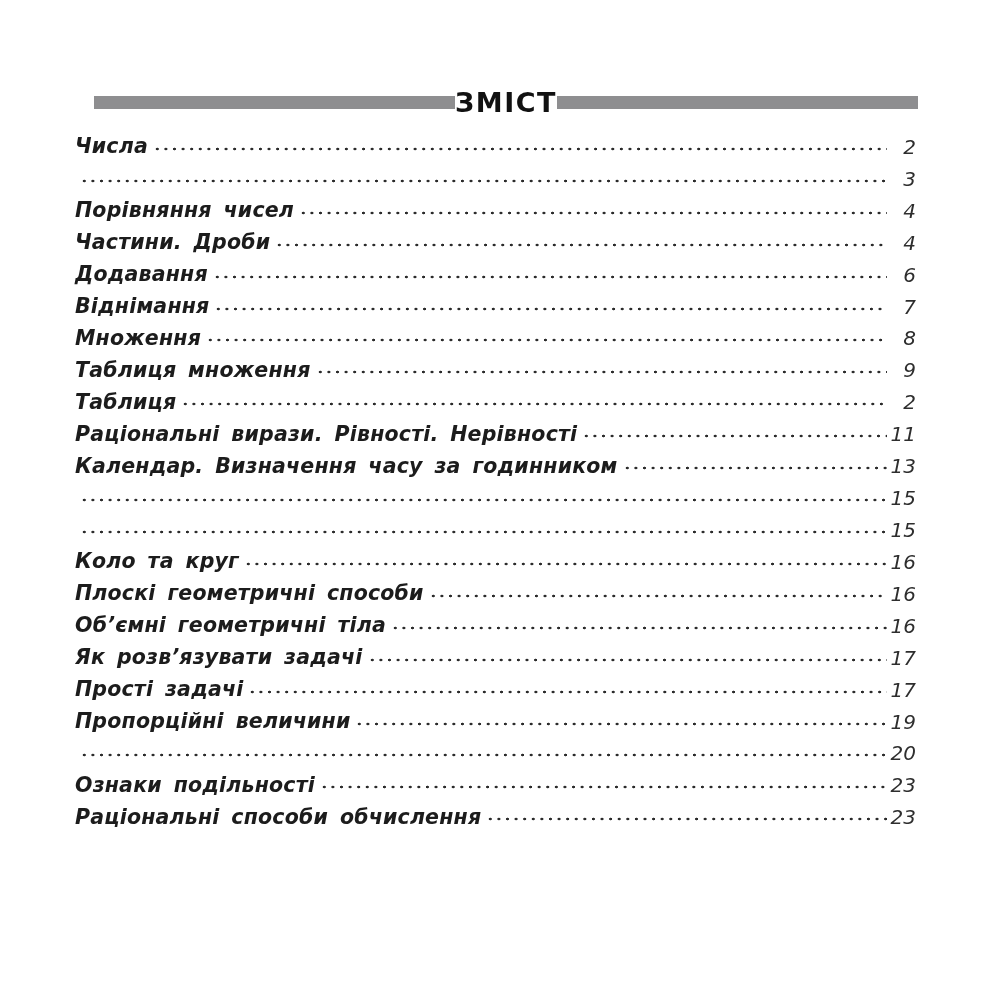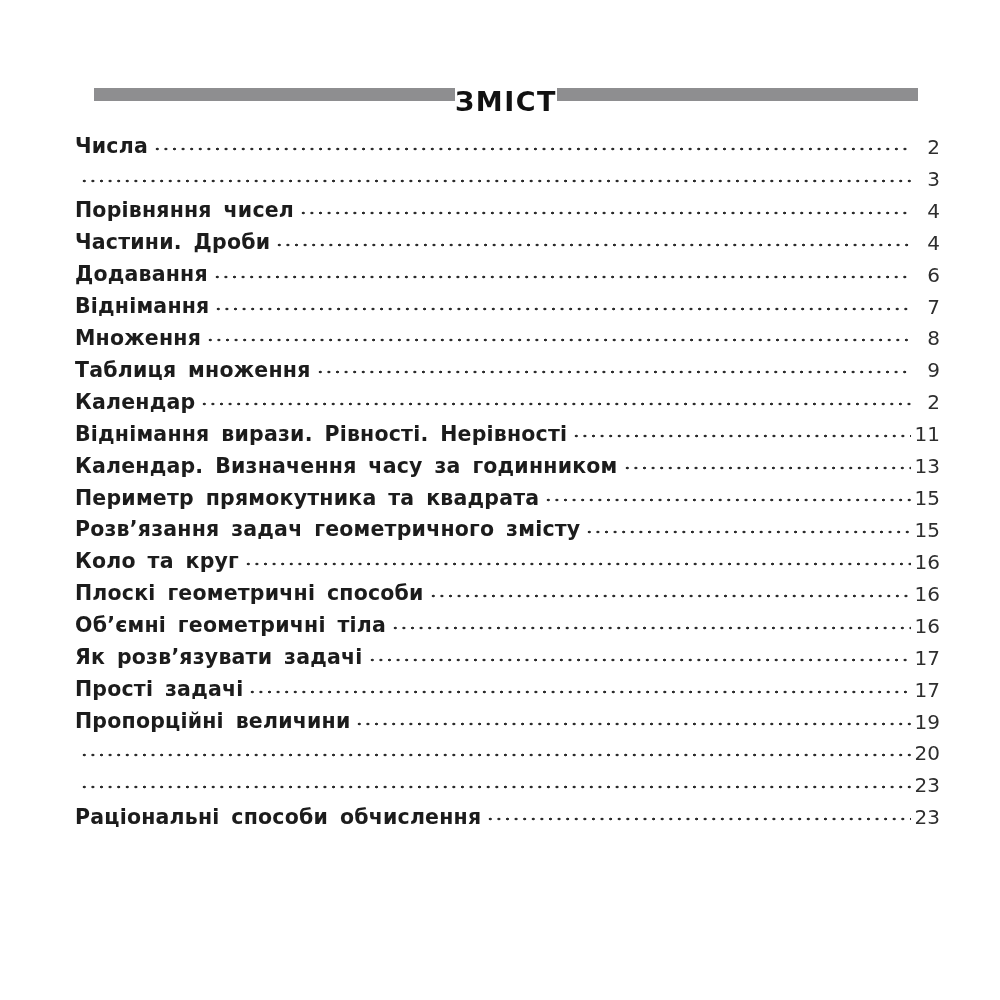--- a/index.html
+++ b/index.html
@@ -12,40 +12,42 @@
     font-family: "DejaVu Sans", "Liberation Sans", sans-serif;
   }
   .page {
     width: 1000px;
     height: 1000px;
     background: var(--bg, #ffffff);
     box-sizing: border-box;
   }
   .header {
     display: flex;
+    align-items: center;
     margin: 88px 82px 0 94px;
     gap: 0;
     height: 28px;
   }
   .bar {
     flex: 1 1 auto;
     height: 13px;
     background: var(--bar, #8e8e90);
   }
   .title {
     margin: 0;
     font-size: 27px;
     font-weight: bold;
     letter-spacing: 1.5px;
     color: var(--title, #111111);
     line-height: 1;
     white-space: nowrap;
   }
   .toc {
-    margin: 14px 60px 0 75px; 
+    margin: 14px 84px 0 75px; 
+    font-style: italic;
   }
   .row {
     height: 31.93px;
     display: flex;
     align-items: flex-end;
     box-sizing: border-box;
     padding-bottom: 5px;
   }
   .label {
     font-size: 20.5px;
@@ -128,47 +130,45 @@
     <span class="num">8</span>
   </div>
 
   <div class="row">
     <span class="label">Таблиця множення</span>
     <span class="leader"></span>
     <span class="num">9</span>
   </div>
 
   <div class="row">
-    <span class="label">Календар</span>
+    <span class="label">Таблиця</span>
     <span class="leader"></span>
     <span class="num">2</span>
   </div>
 
   <div class="row">
-    <span class="label">Віднімання вирази. Рівності. Нерівності</span>
+    <span class="label">Раціональні вирази. Рівності. Нерівності</span>
     <span class="leader"></span>
     <span class="num">11</span>
   </div>
 
 
   <div class="row">
     <span class="label">Календар. Визначення часу за годинником</span>
     <span class="leader"></span>
     <span class="num">13</span>
   </div>
 
 
   <div class="row">
-    <span class="label">Периметр прямокутника та квадрата</span>
     <span class="leader"></span>
     <span class="num">15</span>
   </div>
 
   <div class="row">
-    <span class="label">Розв’язання задач геометричного змісту</span>
     <span class="leader"></span>
     <span class="num">15</span>
   </div>
 
   <div class="row">
     <span class="label">Коло та круг</span>
     <span class="leader"></span>
     <span class="num">16</span>
   </div>
 
@@ -201,20 +201,21 @@
     <span class="leader"></span>
     <span class="num">19</span>
   </div>
 
   <div class="row">
     <span class="leader"></span>
     <span class="num">20</span>
   </div>
 
   <div class="row">
+    <span class="label">Ознаки подільності</span>
     <span class="leader"></span>
     <span class="num">23</span>
   </div>
 
   <div class="row">
     <span class="label">Раціональні способи обчислення</span>
     <span class="leader"></span>
     <span class="num">23</span>
   </div>
 </div>

